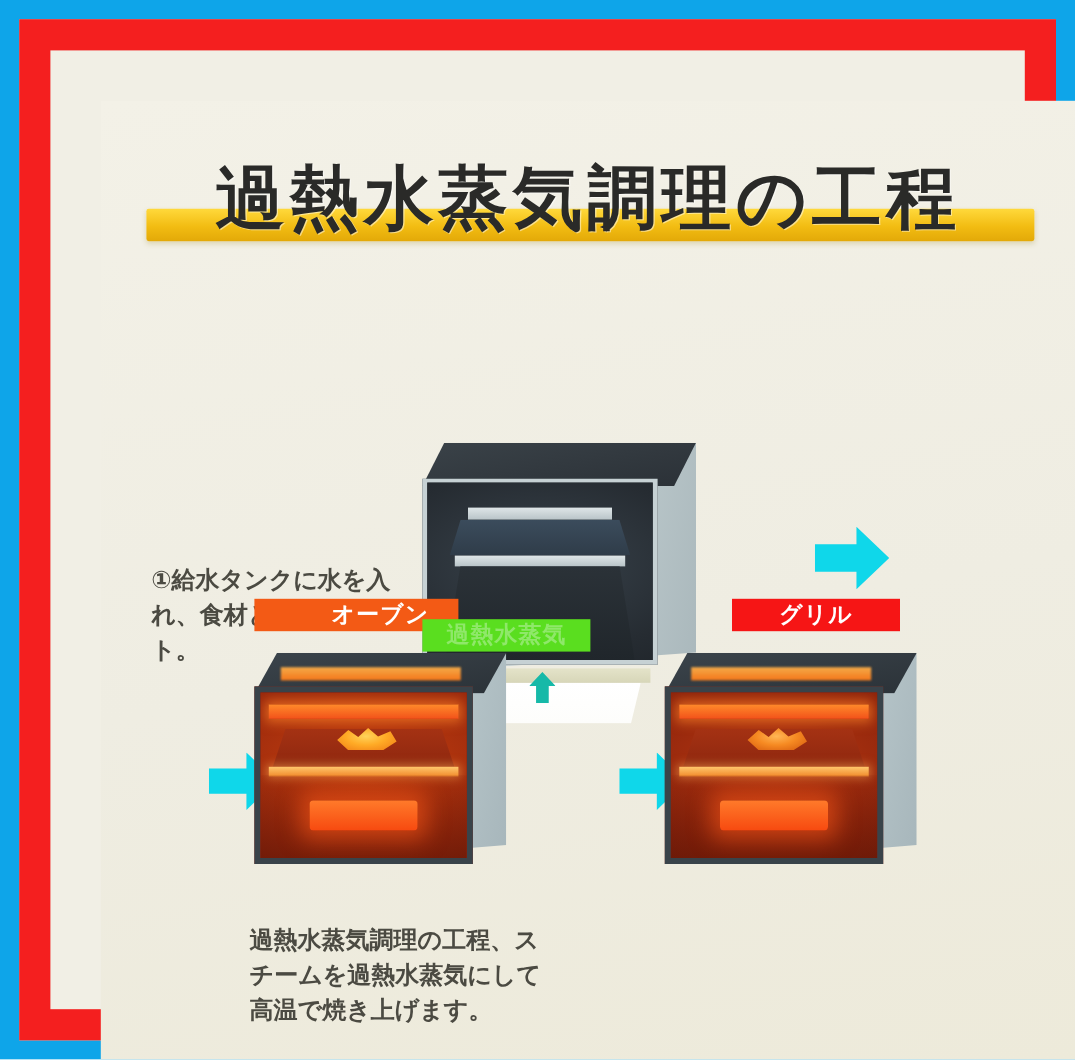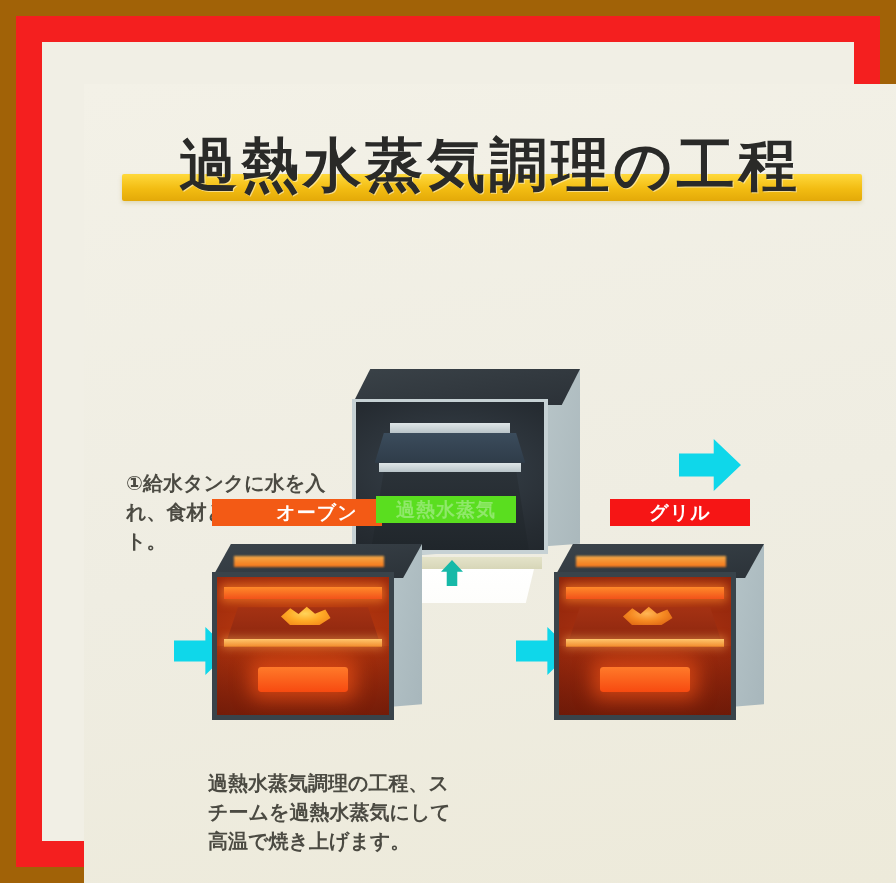--- a/index.html
+++ b/index.html
@@ -11,21 +11,21 @@
     width: 896px;
     height: 883px;
     overflow: hidden;
     font-family: "DejaVu Sans", "Liberation Sans", sans-serif;
   }
 
   #poster {
     position: relative;
     width: 896px;
     height: 883px;
-    background: #a16207;
+    background: #0ea5e9;
     box-sizing: border-box;
   }
 
   
   .red-frame {
     position: absolute;
     left: 16px;
     top: 16px;
     width: 864px;
     height: 851px;
@@ -279,21 +279,21 @@
     height: 27px;
     line-height: 27px;
     text-align: center;
     font-size: 19px;
     font-weight: bold;
     letter-spacing: 1px;
     color: #ffffff;
     white-space: nowrap;
   }
   #badge-oven   { left: 48px;  top: 155px; width: 130px; background: #f35a15; padding-left: 40px; }
-  #badge-steam  { left: 188px; top: 152px; width: 140px; background: #5ade1f; color: #8fe86a; margin-left: 24px; }
+  #badge-steam  { left: 188px; top: 172px; width: 140px; background: #5ade1f; color: #8fe86a; }
   #badge-grill  { left: 418px; top: 155px; width: 140px; background: #f61515; margin-left: 28px; }
 
   
   .arrow-right {
     position: absolute;
     background: #0fd7ea;
     clip-path: polygon(0% 28%, 56% 28%, 56% 0%, 100% 50%, 56% 100%, 56% 72%, 0% 72%);
     filter: drop-shadow(0 0 2px rgba(180,255,255,.8));
   }
   #arrow1 { left: 595px; top: 215px; width: 62px; height: 52px; }

